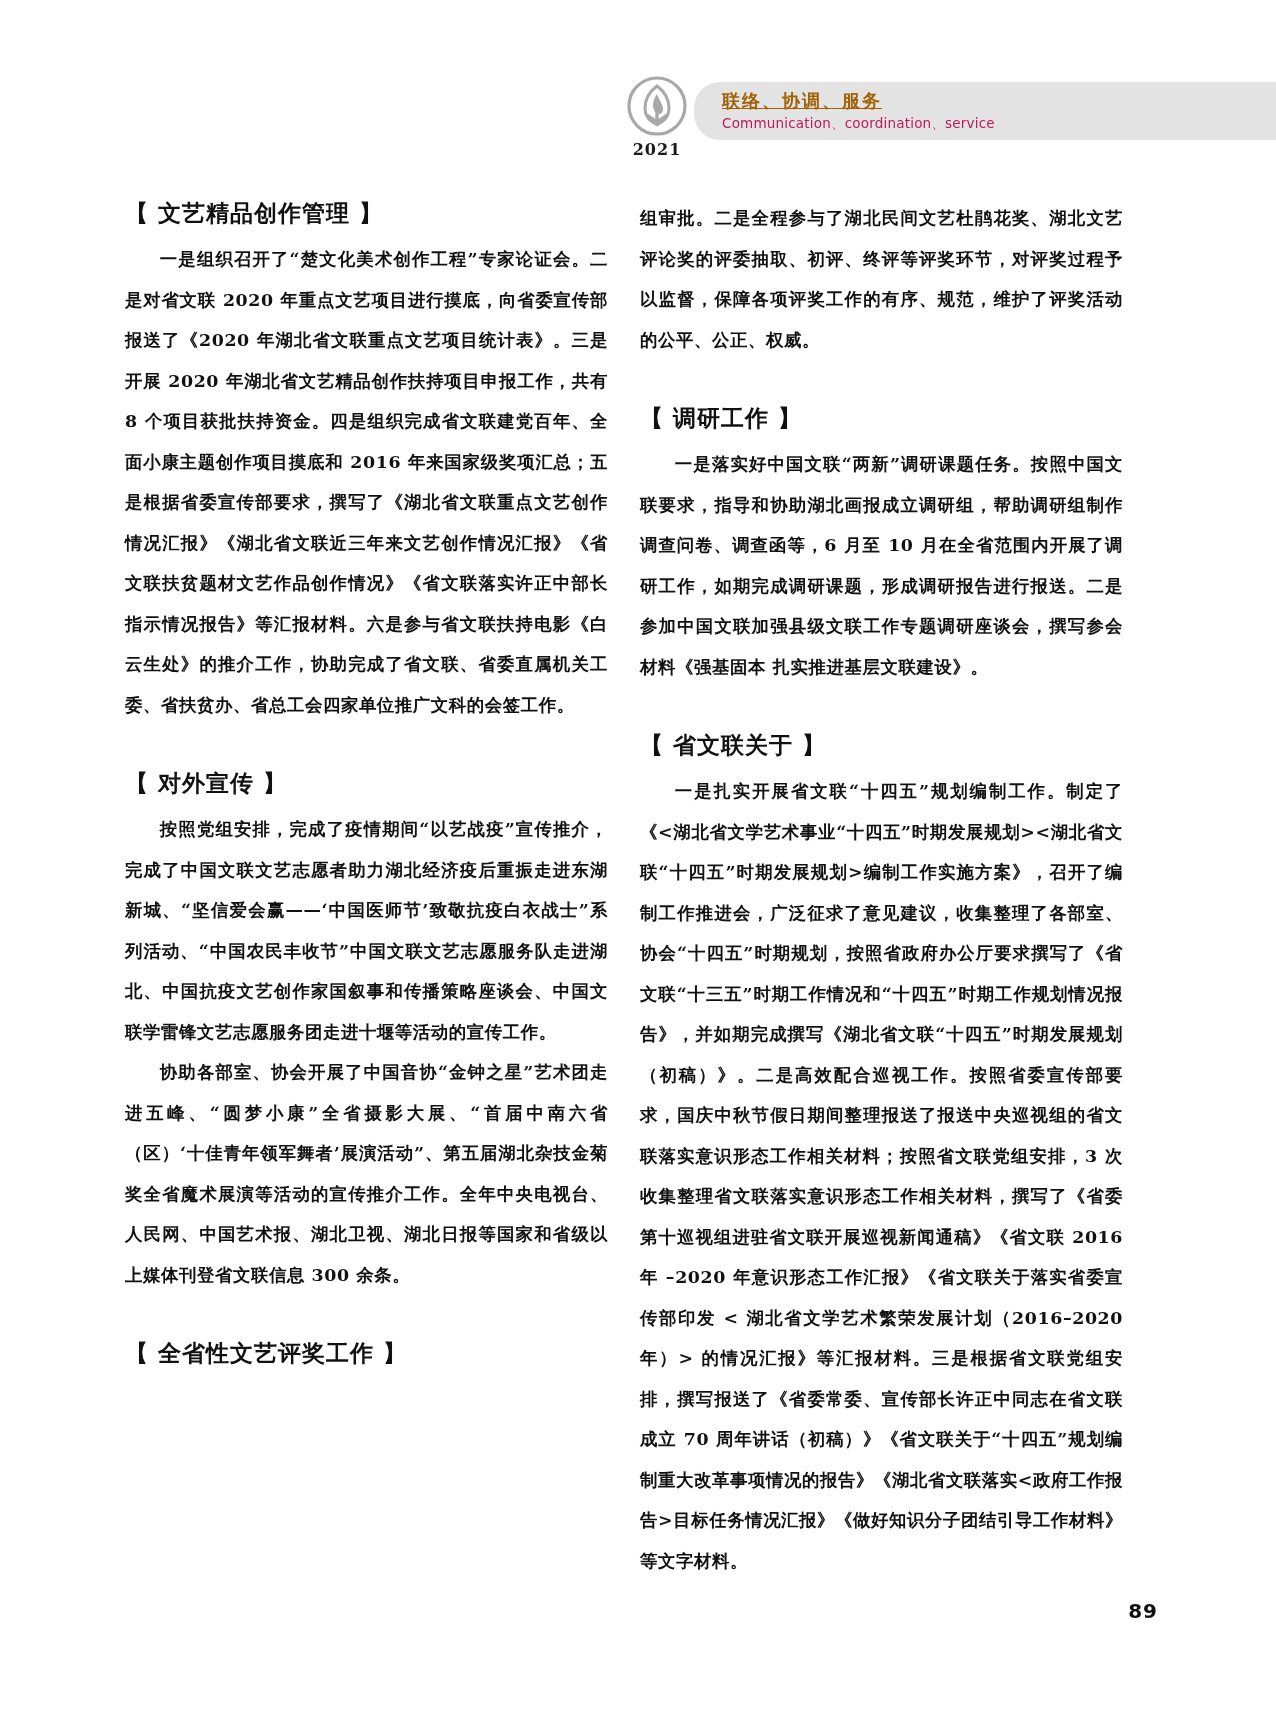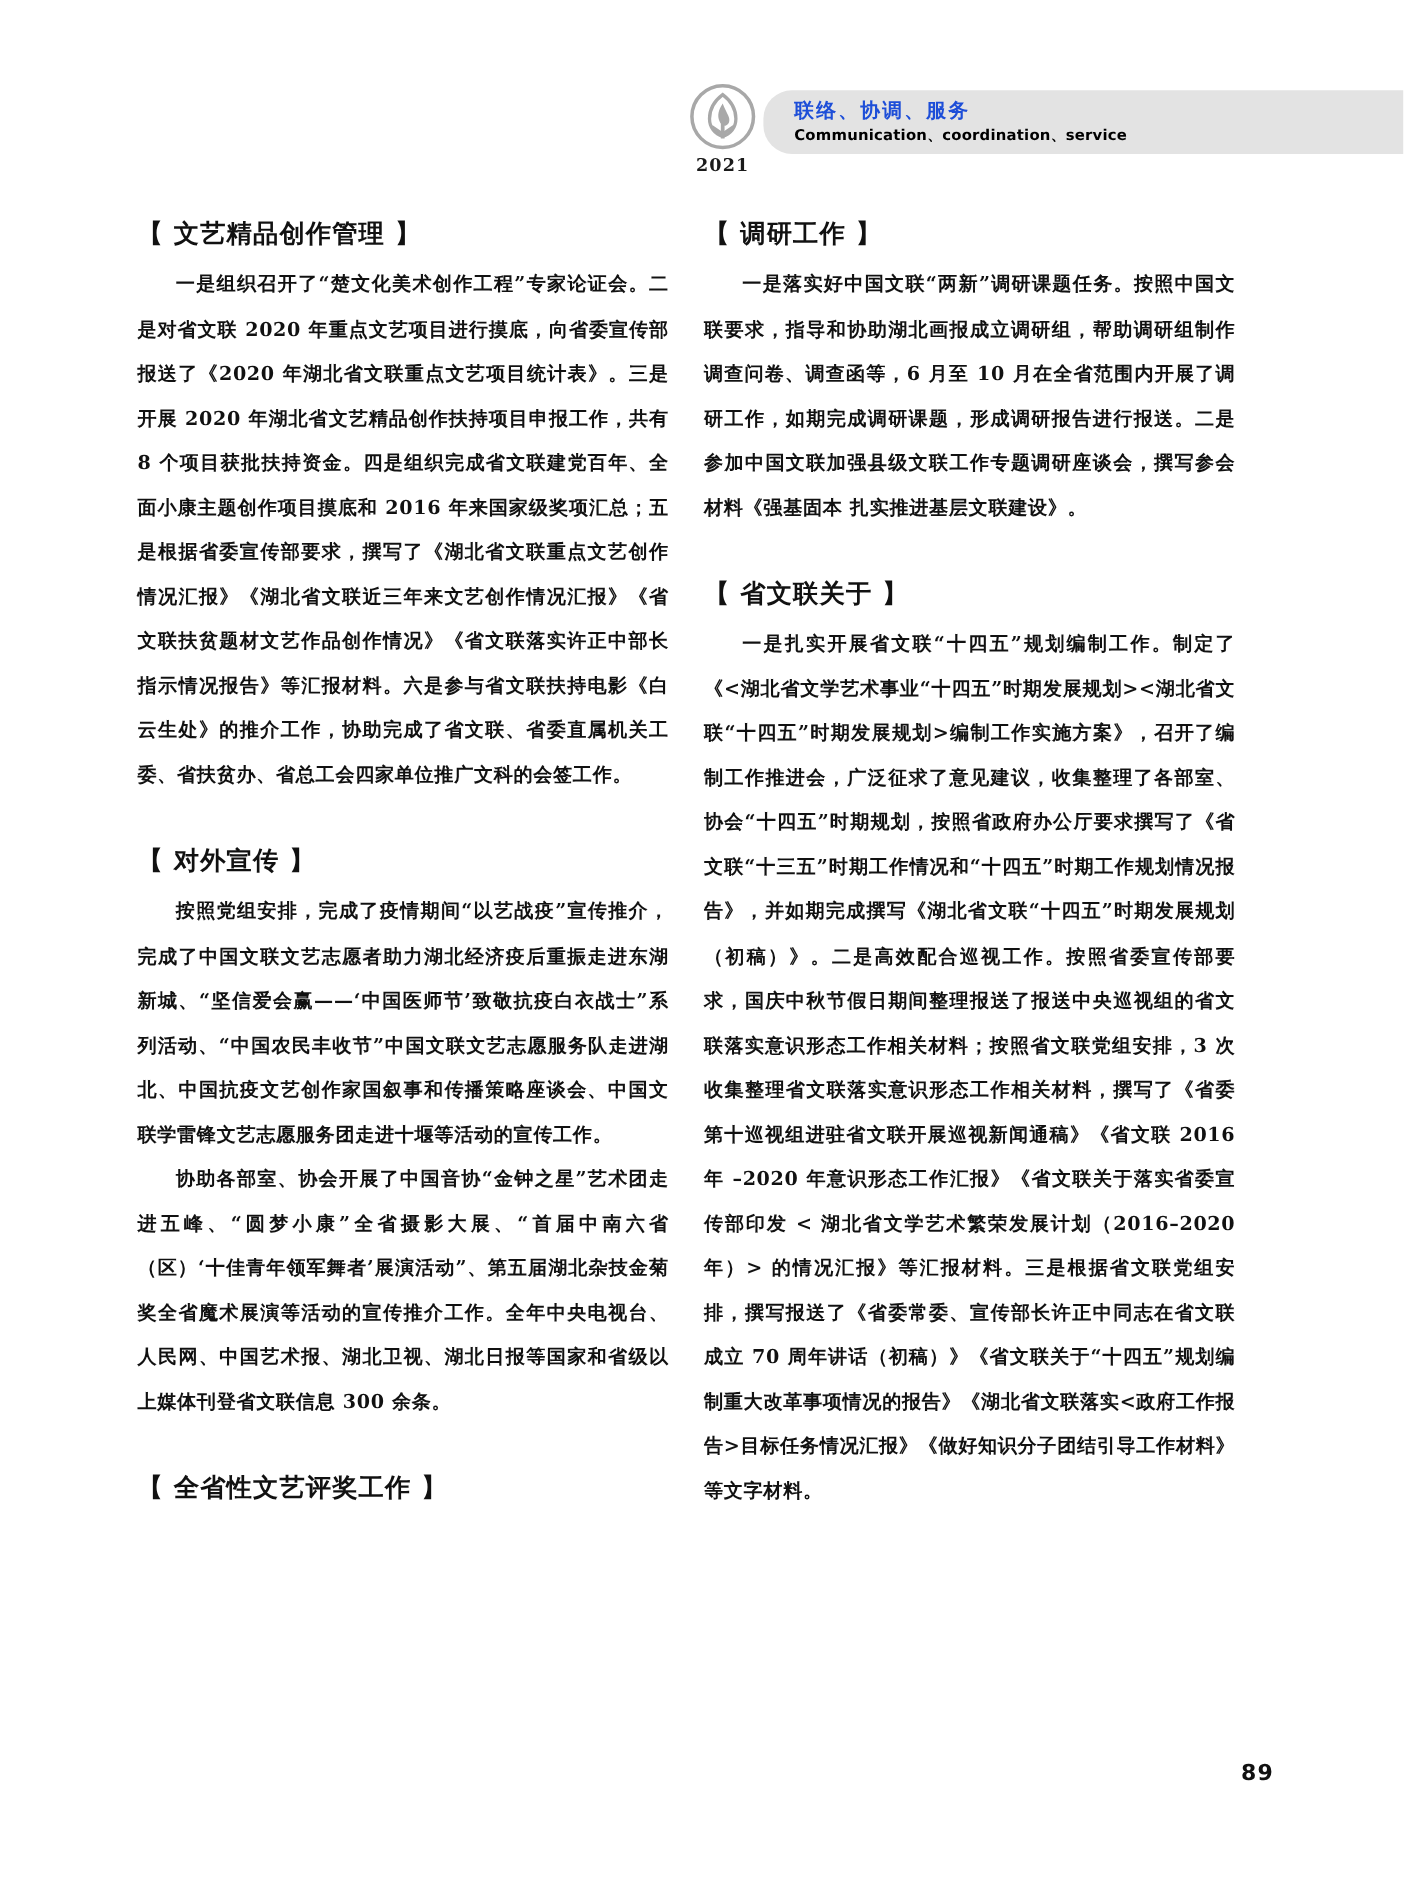--- a/index.html
+++ b/index.html
@@ -55,29 +55,30 @@
     background: #e3e3e3;
     border-radius: 26px 0 0 26px;
     padding: 8px 0 0 28px;
     box-sizing: border-box;
   }
   .header-cn {
     font-family: "DejaVu Sans", "Liberation Sans", sans-serif;
     font-weight: bold;
     font-size: 18px;
     letter-spacing: 2px;
-    color: #1d4ed8;
+    color: #a16207;
     line-height: 1.25;
+    text-decoration: underline;
   }
   .header-en {
     font-family: "DejaVu Sans", "Liberation Sans", sans-serif;
-    font-weight: bold;
+    font-weight: normal;
     font-size: 13.5px;
     letter-spacing: 0.2px;
-    color: #000000;
+    color: #be185d;
     margin-top: 2px;
     line-height: 1.2;
   }
 
   
   .columns {
     position: absolute;
     top: 198px;
     left: 125px;
     width: 1026px;
@@ -167,20 +168,23 @@
       </div>
 
       <div class="section">
         <h2 class="section-title">【 全省性文艺评奖工作 】</h2>
       </div>
 
     </div>
 
     <div class="col">
 
+      <div class="section">
+        <p class="para" style="text-indent:0">组审批。二是全程参与了湖北民间文艺杜鹃花奖、湖北文艺评论奖的评委抽取、初评、终评等评奖环节，对评奖过程予以监督，保障各项评奖工作的有序、规范，维护了评奖活动的公平、公正、权威。</p>
+      </div>
 
       <div class="section">
         <h2 class="section-title">【 调研工作 】</h2>
         <p class="para">一是落实好中国文联“两新”调研课题任务。按照中国文联要求，指导和协助湖北画报成立调研组，帮助调研组制作调查问卷、调查函等，6 月至 10 月在全省范围内开展了调研工作，如期完成调研课题，形成调研报告进行报送。二是参加中国文联加强县级文联工作专题调研座谈会，撰写参会材料《强基固本 扎实推进基层文联建设》。</p>
       </div>
 
       <div class="section">
         <h2 class="section-title">【 省文联关于 】</h2>
         <p class="para">一是扎实开展省文联“十四五”规划编制工作。制定了《&lt;湖北省文学艺术事业“十四五”时期发展规划&gt;&lt;湖北省文联“十四五”时期发展规划&gt;编制工作实施方案》，召开了编制工作推进会，广泛征求了意见建议，收集整理了各部室、协会“十四五”时期规划，按照省政府办公厅要求撰写了《省文联“十三五”时期工作情况和“十四五”时期工作规划情况报告》，并如期完成撰写《湖北省文联“十四五”时期发展规划（初稿）》。二是高效配合巡视工作。按照省委宣传部要求，国庆中秋节假日期间整理报送了报送中央巡视组的省文联落实意识形态工作相关材料；按照省文联党组安排，3 次收集整理省文联落实意识形态工作相关材料，撰写了《省委第十巡视组进驻省文联开展巡视新闻通稿》《省文联 2016 年 –2020 年意识形态工作汇报》《省文联关于落实省委宣传部印发 &lt; 湖北省文学艺术繁荣发展计划（2016–2020 年）&gt; 的情况汇报》等汇报材料。三是根据省文联党组安排，撰写报送了《省委常委、宣传部长许正中同志在省文联成立 70 周年讲话（初稿）》《省文联关于“十四五”规划编制重大改革事项情况的报告》《湖北省文联落实&lt;政府工作报告&gt;目标任务情况汇报》《做好知识分子团结引导工作材料》等文字材料。</p>
       </div>

